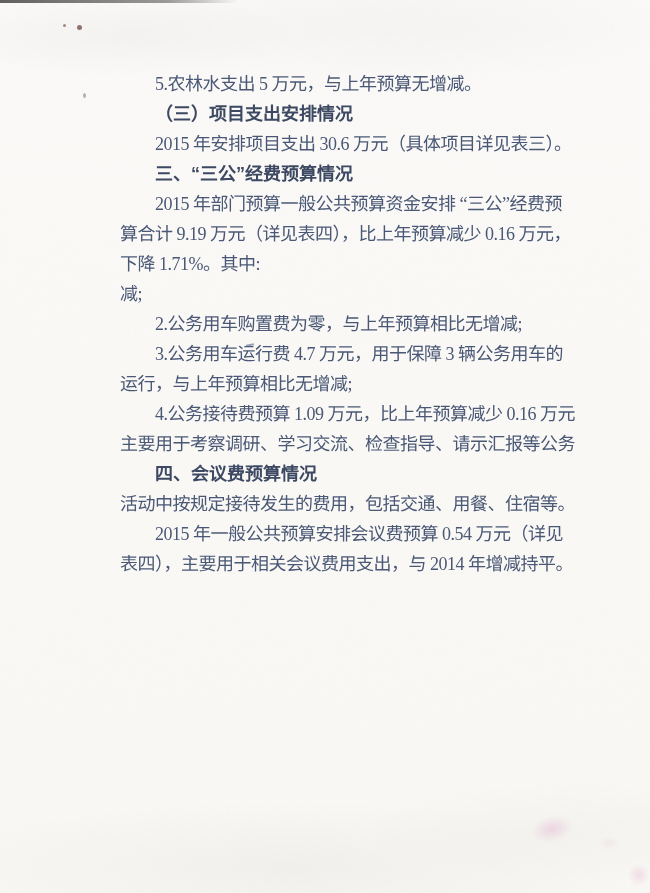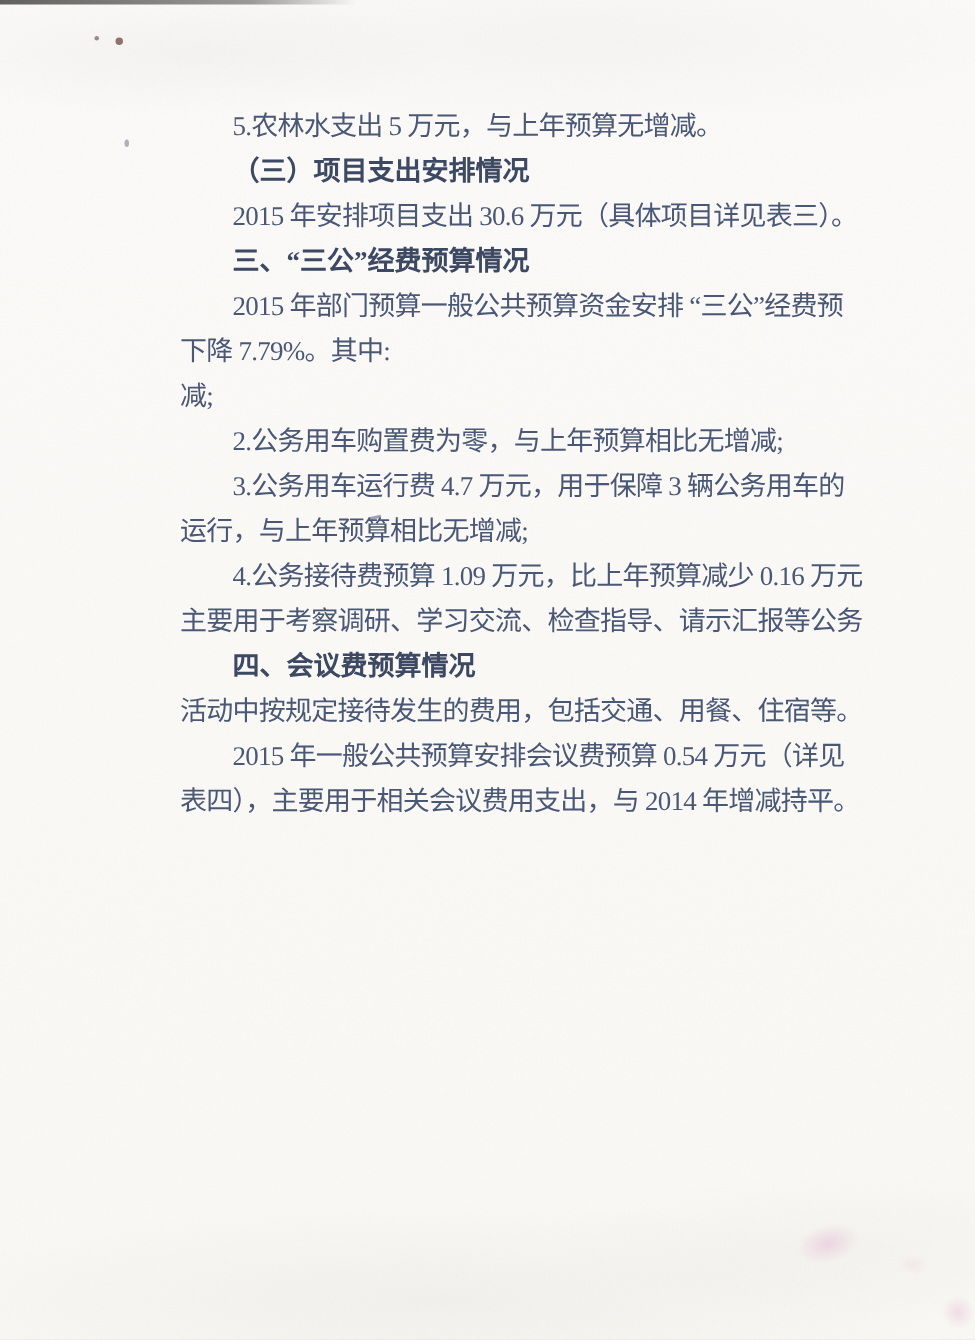--- a/index.html
+++ b/index.html
@@ -51,21 +51,21 @@
   .line {
     height: 30px;
     line-height: 30px;
     font-size: 18px;
     letter-spacing: -0.5px;
     white-space: nowrap;
     color: #4a5876;
   }
   .line.indent { padding-left: 35px; }
   .line.heading {
-    font-family: Liberation Serif, serif;
+    font-family: Liberation Sans, sans-serif;
     font-weight: bold;
     color: #3d4962;
     letter-spacing: 0;
   }
   
   .speck { position: absolute; border-radius: 50%; }
   .speck-a { left: 63px; top: 24px; width: 3px; height: 3px; background: #8d6a64; opacity: .8; }
   .speck-b { left: 77px; top: 25px; width: 5px; height: 5px; background: #7c5a57; opacity: .85; }
   .speck-c { left: 83px; top: 93px; width: 3px; height: 5px; background: #9aa0a8; opacity: .8; }
   .stray-tick {
@@ -119,21 +119,22 @@
   <div class="pink-smudge-1"></div>
   <div class="pink-smudge-2"></div>
   <div class="pink-smudge-3"></div>
 
   <div class="text-block">
     <div class="line indent">5.农林水支出 5 万元，与上年预算无增减。</div>
     <div class="line indent heading">（三）项目支出安排情况</div>
     <div class="line indent">2015 年安排项目支出 30.6 万元（具体项目详见表三）。</div>
     <div class="line indent heading">三、“三公”经费预算情况</div>
     <div class="line indent">2015 年部门预算一般公共预算资金安排 “三公”经费预</div>
-    <div class="line">下降 7.79%。其中:</div>
+    <div class="line">算合计 9.19 万元（详见表四），比上年预算减少 0.16 万元，</div>
+    <div class="line">下降 1.71%。其中:</div>
     <div class="line">减;</div>
     <div class="line indent">2.公务用车购置费为零，与上年预算相比无增减;</div>
     <div class="line indent">3.公务用车运行费 4.7 万元，用于保障 3 辆公务用车的</div>
     <div class="line">运行，与上年预算相比无增减;</div>
     <div class="line indent">4.公务接待费预算 1.09 万元，比上年预算减少 0.16 万元</div>
     <div class="line">主要用于考察调研、学习交流、检查指导、请示汇报等公务</div>
     <div class="line indent heading">四、会议费预算情况</div>
     <div class="line">活动中按规定接待发生的费用，包括交通、用餐、住宿等。</div>
     <div class="line indent">2015 年一般公共预算安排会议费预算 0.54 万元（详见</div>
     <div class="line">表四），主要用于相关会议费用支出，与 2014 年增减持平。</div>

